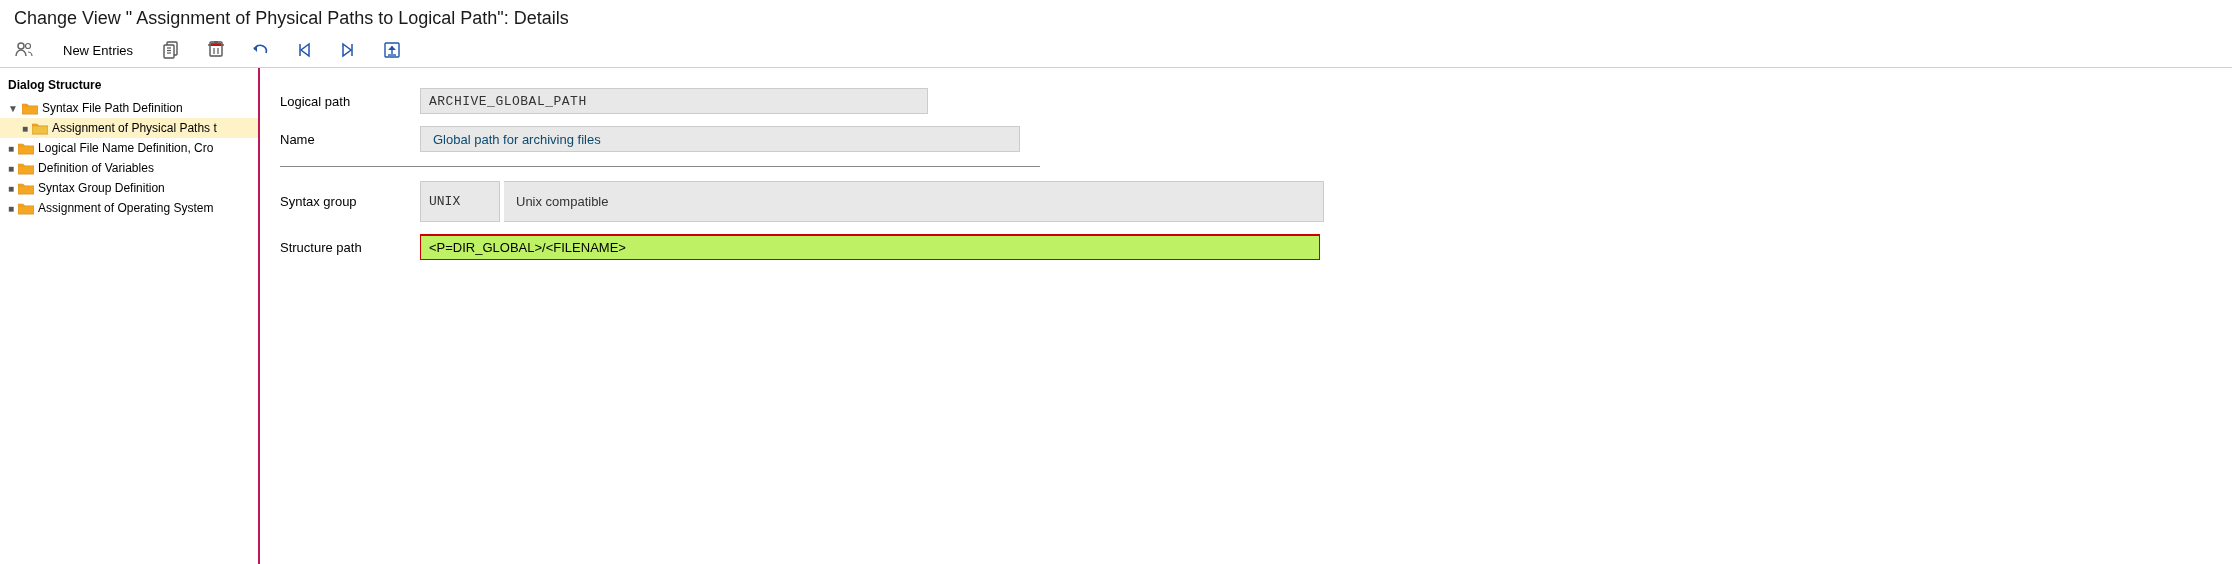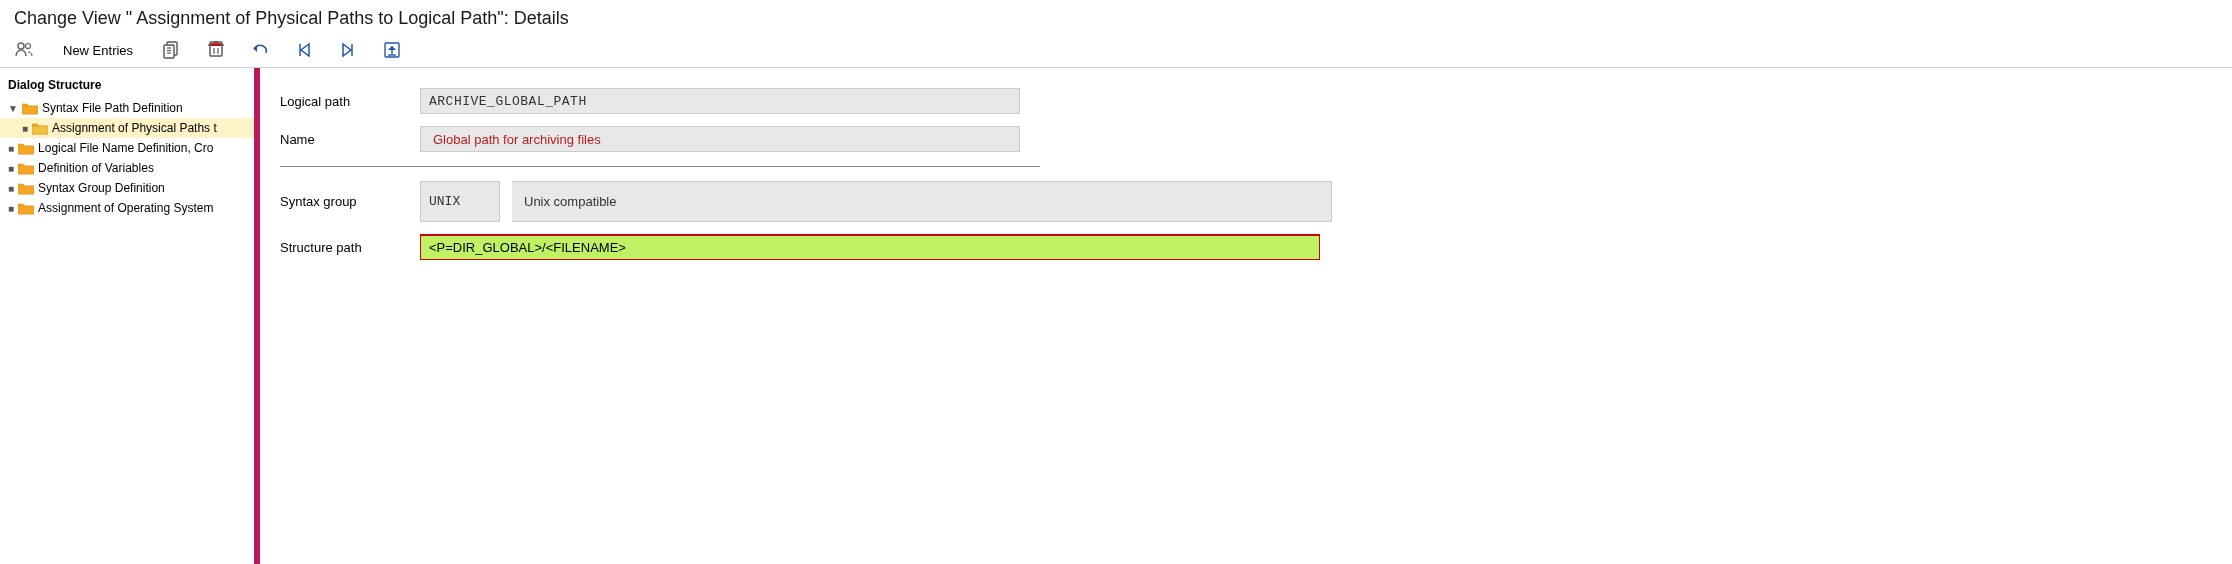--- a/index.html
+++ b/index.html
@@ -60,21 +60,21 @@
     
     .main-content {
       display: flex;
       flex: 1;
     }
     
     .sidebar {
       width: 260px;
       min-width: 260px;
       background: #fff;
-      border-right: 6px solid #be185d;
+      border-right: 2px solid #be185d;
       padding: 6px 0;
     }
     .sidebar-header {
       font-weight: bold;
       font-size: 12px;
       padding: 4px 8px 6px 8px;
       color: #000;
     }
     .sidebar-item {
       display: flex;
@@ -141,21 +141,21 @@
       min-height: 26px;
       display: flex;
       align-items: center;
       max-width: 900px;
     }
     .form-value-plain {
       background: #e8e8e8;
       border: 1px solid #ccc;
       padding: 4px 12px;
       font-size: 13px;
-      color: #b91c1c;
+      color: #0c4a6e;
       min-height: 26px;
       display: flex;
       align-items: center;
       max-width: 900px;
     }
     .form-value-input {
       border: 1px solid #c00;
       border-top: 2px solid #c00;
       padding: 4px 8px;
       font-size: 13px;
@@ -177,21 +177,21 @@
       background: #e8e8e8;
       border: 1px solid #ccc;
       padding: 4px 8px;
       font-family: 'Courier New', monospace;
       font-size: 13px;
       color: #333;
       min-height: 26px;
       display: flex;
       align-items: center;
       min-width: 80px;
-      margin-right: 12px;
+      margin-right: 4px;
     }
     .syntax-desc-box {
       background: #e8e8e8;
       border: 1px solid #ccc;
       border-left: none;
       padding: 12px 12px;
       font-size: 13px;
       color: #333;
       min-height: 26px;
       display: flex;
@@ -334,21 +334,21 @@
         </svg>
         <span>Assignment of Operating System</span>
       </div>
     </div>
 
     <div class="detail-panel">
 
       <div class="form-row" style="margin-bottom:4px;">
         <div class="form-label">Logical path</div>
         <div class="form-value">
-          <div class="form-value-text" style="width:600px; letter-spacing:0.5px;">ARCHIVE_GLOBAL_PATH</div>
+          <div class="form-value-text" style="width:508px; letter-spacing:0.5px;">ARCHIVE_GLOBAL_PATH</div>
         </div>
       </div>
 
       <div class="form-row" style="margin-bottom:10px;">
         <div class="form-label">Name</div>
         <div class="form-value">
           <div class="form-value-plain" style="width:600px;">Global path for archiving files</div>
         </div>
       </div>
 

